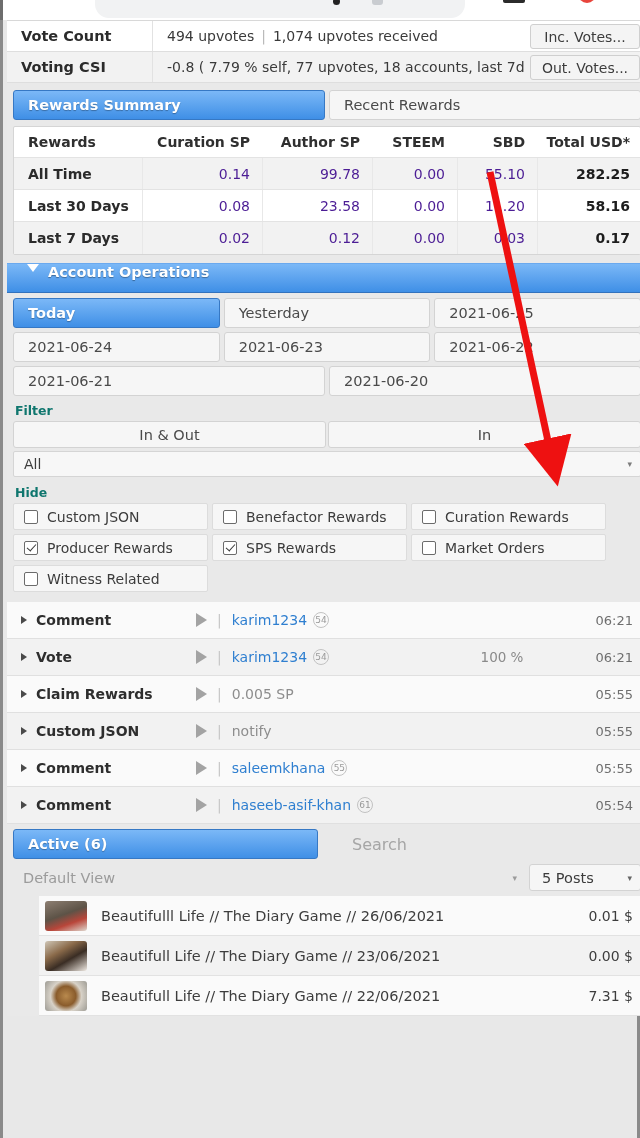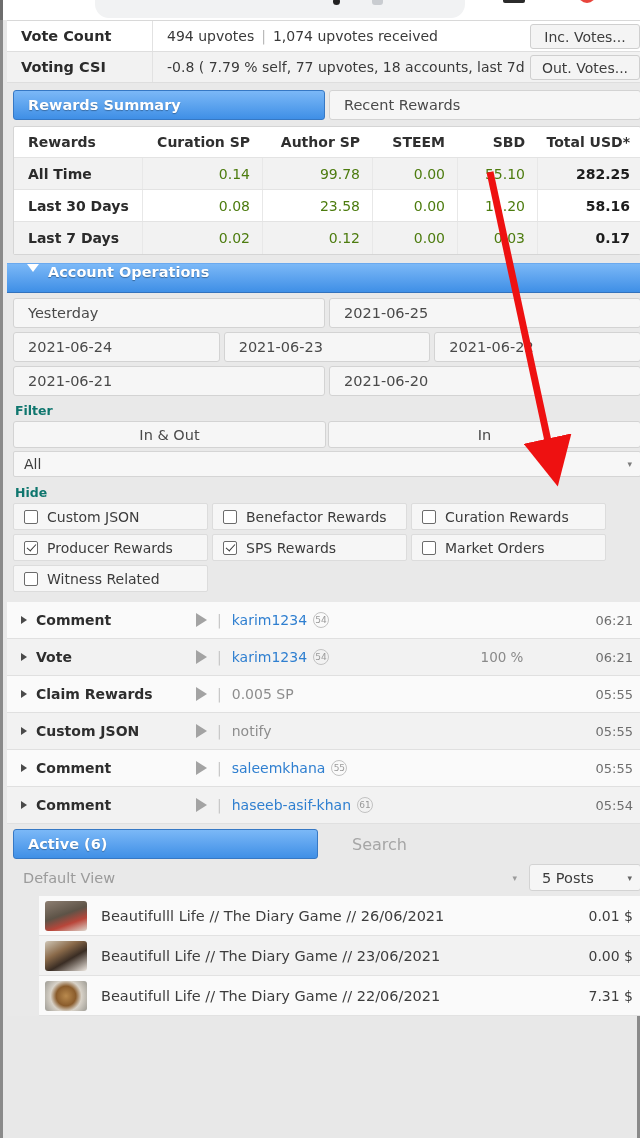--- a/index.html
+++ b/index.html
@@ -55,21 +55,21 @@
     color: #fff; font-weight: bold; border: 1px solid #3678c4;
     text-shadow: 0 1px 1px rgba(0,0,0,.3);
   }
 
   
   .rw-table { width: 628px; margin: 6px 6px 0 6px; background: #fff; border: 1px solid #d5d5d5; border-radius: 2px; }
   .rw-tr { display: flex; height: 32px; align-items: center; border-bottom: 1px solid #e3e3e3; }
   .rw-tr:last-child { border-bottom: none; }
   .rw-tr.head { height: 31px; font-size: 14.5px; color: #333; }
   .rw-tr.shade { background: #f2f2f2; }
-  .rw-c { font-size: 14px; color: #4d7c0f; text-align: right; padding-right: 12px; border-left: 1px solid #e8e8e8; height: 100%; display: flex; align-items: center; justify-content: flex-end; }
+  .rw-c { font-size: 14px; color: #4c1d95; text-align: right; padding-right: 12px; border-left: 1px solid #e8e8e8; height: 100%; display: flex; align-items: center; justify-content: flex-end; }
   .rw-c.first { text-align: left; justify-content: flex-start; padding-left: 14px; border-left: none; width: 128px; flex: none; font-weight: bold; color: #2b2b2b; }
   .rw-tr.head .rw-c { font-weight: bold; color: #2f2f2f; border-left: none; }
   .rw-c.c1 { width: 120px; flex: none; }
   .rw-c.c2 { width: 110px; flex: none; }
   .rw-c.c3 { width: 85px; flex: none; }
   .rw-c.c4 { width: 80px; flex: none; }
   .rw-c.c5 { width: 105px; flex: none; font-weight: bold; color: #1d1d1d; }
   .rw-tr.head .rw-c.c5 { font-weight: bold; }
 
   
@@ -240,20 +240,21 @@
       </div>
     </div>
 
     <div class="sec-head">
       <span class="caret-down"></span>
       <span>Account Operations</span>
     </div>
 
     <div class="chips">
       <div class="chip-row">
+        <div class="chip active">Today</div>
         <div class="chip">Yesterday</div>
         <div class="chip">2021-06-25</div>
       </div>
       <div class="chip-row">
         <div class="chip">2021-06-24</div>
         <div class="chip">2021-06-23</div>
         <div class="chip">2021-06-22</div>
       </div>
       <div class="chip-row">
         <div class="chip">2021-06-21</div>

